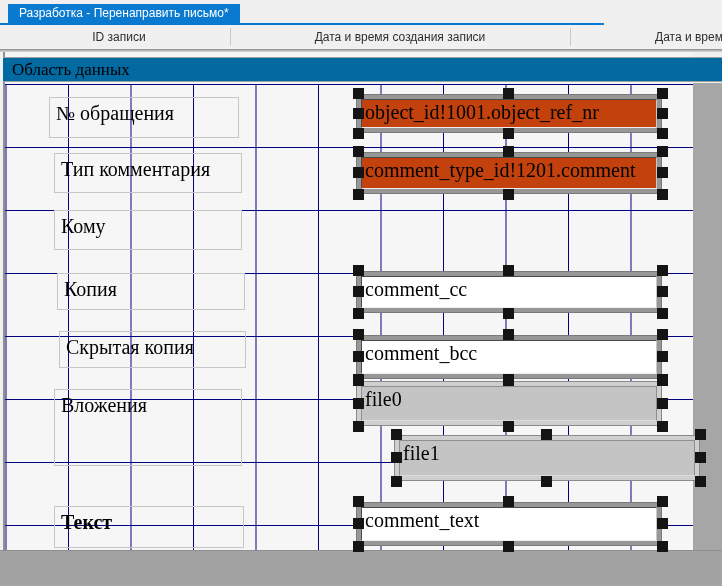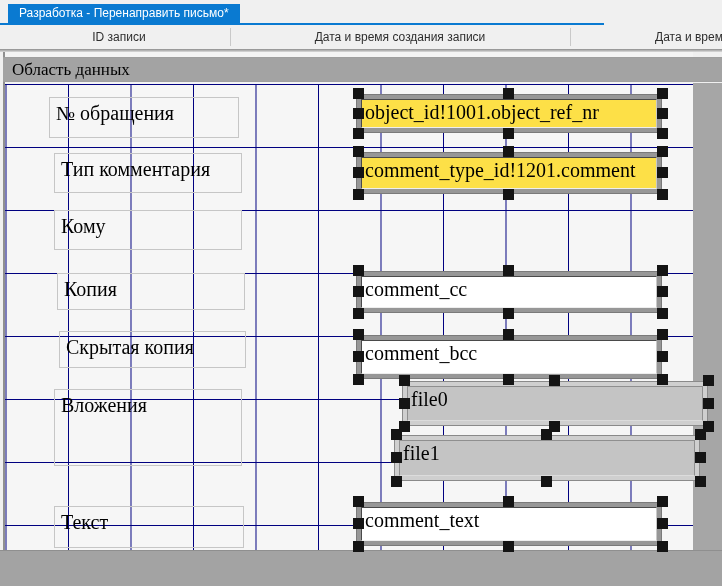--- a/index.html
+++ b/index.html
@@ -22,21 +22,21 @@
   .colcell.c2 { left:230px; width:340px; }
   .colcell.c3 { left:570px; width:152px; text-align:left; padding-left:85px; box-sizing:border-box; }
   .colsep { position:absolute; top:3px; width:1px; height:18px; background:#c9c9c9; }
   .colsep.s1 { left:230px; } .colsep.s2 { left:570px; }
   .header-edge { position:absolute; left:0; top:49px; width:722px; height:3px;
                  background:linear-gradient(#8c8c8c,#dcdcdc); }
   
   .canvas { position:absolute; left:3px; top:52px; width:690px; height:498px;
             background:#f4f4f4; border-left:2px solid #909090; box-sizing:border-box; }
   .band { position:absolute; left:3px; top:57px; width:719px; height:25px;
-          background:#a3a3a3; border-top:1px solid #9f9f9f; border-bottom:1px solid #9f9f9f;
+          background:#0369a1; border-top:1px solid #9f9f9f; border-bottom:1px solid #9f9f9f;
           box-sizing:border-box; font-family:"Liberation Serif", serif; font-size:17px;
           line-height:23px; padding-left:9px; color:#000; }
   .grid { position:absolute; left:5px; top:84px; width:688px; height:466px;
           background-color:#f6f6f6;
           background-image:
             linear-gradient(to right, #000080 1px, transparent 1px),
             linear-gradient(to bottom, #000080 1px, transparent 1px);
           background-size:62.5px 466px, 688px 63px;
           background-position:63px 0, 0 0; }
   .right-strip { position:absolute; left:693px; top:83px; width:29px; height:467px; background:#a6a6a6; }
@@ -49,21 +49,21 @@
   
   .field { position:absolute; }
   .frame { position:absolute; left:0; top:0; width:100%; height:100%;
            border:4px solid #979797; box-sizing:border-box;
            box-shadow:0 0 0 1px #7a7a7a, inset 0 0 0 1px #5c5c5c; }
   .field.gray .frame { border-color:#cfcfcf; box-shadow:0 0 0 1px #8a8a8a, inset 0 0 0 1px #9a9a9a; }
   .inner { position:absolute; left:4px; top:4px; right:4px; bottom:4px;
            border:1px solid #4a4a4a; border-right-color:#c9c9c9; border-bottom-color:#eeeeee;
            box-sizing:border-box; font-family:"Liberation Serif", serif; font-size:20px;
            color:#000; white-space:nowrap; overflow:hidden; padding:1px 0 0 3px; }
-  .field.green .inner { background:#fde047; }
+  .field.green .inner { background:#c2410c; }
   .field.white .inner { background:#ffffff; }
   .field.gray  .inner { background:#c4c4c4; border-color:#8f8f8f; border-bottom-color:#dcdcdc; }
   
   .h { position:absolute; width:11px; height:11px; background:#141414; z-index:3; }
   .h-tl { left:-4px; top:-7px; }            .h-tm { left:calc(50% - 6px); top:-7px; }
   .h-tr { right:-7px; top:-7px; }           .h-ml { left:-4px; top:calc(50% - 6px); }
   .h-mr { right:-7px; top:calc(50% - 6px);} .h-bl { left:-4px; bottom:-7px; }
   .h-bm { left:calc(50% - 6px); bottom:-7px; } .h-br { right:-7px; bottom:-7px; }
 </style>
 </head>
@@ -89,21 +89,21 @@
   <div class="band">Область данных</div>
   <div class="right-strip"></div>
   <div class="bottom-bar"></div>
 
   <div class="lbl" style="left:17px; top:97px;  width:190px; height:41px;">№ обращения</div>
   <div class="lbl" style="left:22px; top:153px; width:188px; height:40px;">Тип комментария</div>
   <div class="lbl" style="left:22px; top:210px; width:188px; height:40px;">Кому</div>
   <div class="lbl" style="left:27px; top:331px; width:187px; height:37px;">Скрытая копия</div>
   <div class="lbl" style="left:25px; top:273px; width:188px; height:37px;">Копия</div>
   <div class="lbl" style="left:22px; top:389px; width:188px; height:77px;">Вложения</div>
-  <div class="lbl" style="left:22px; top:506px; width:190px; height:42px;">Текст</div>
+  <div class="lbl" style="left:22px; top:506px; width:190px; height:42px;font-weight:bold;">Текст</div>
 
   <div class="field green" style="left:357px; top:95px;  width:304px; height:37px;">
     <div class="frame"></div>
     <div class="inner">object_id!1001.object_ref_nr</div>
   <span class="h h-tl"></span>
       <span class="h h-tm"></span>
       <span class="h h-tr"></span>
       <span class="h h-ml"></span>
       <span class="h h-mr"></span>
       <span class="h h-bl"></span>
@@ -144,21 +144,21 @@
   <span class="h h-tl"></span>
       <span class="h h-tm"></span>
       <span class="h h-tr"></span>
       <span class="h h-ml"></span>
       <span class="h h-mr"></span>
       <span class="h h-bl"></span>
       <span class="h h-bm"></span>
       <span class="h h-br"></span>
     </div>
 
-  <div class="field gray" style="left:357px; top:382px; width:304px; height:43px;margin-left:46px;">
+  <div class="field gray" style="left:357px; top:382px; width:304px; height:43px;">
     <div class="frame"></div>
     <div class="inner">file0</div>
   <span class="h h-tl"></span>
       <span class="h h-tm"></span>
       <span class="h h-tr"></span>
       <span class="h h-ml"></span>
       <span class="h h-mr"></span>
       <span class="h h-bl"></span>
       <span class="h h-bm"></span>
       <span class="h h-br"></span>

